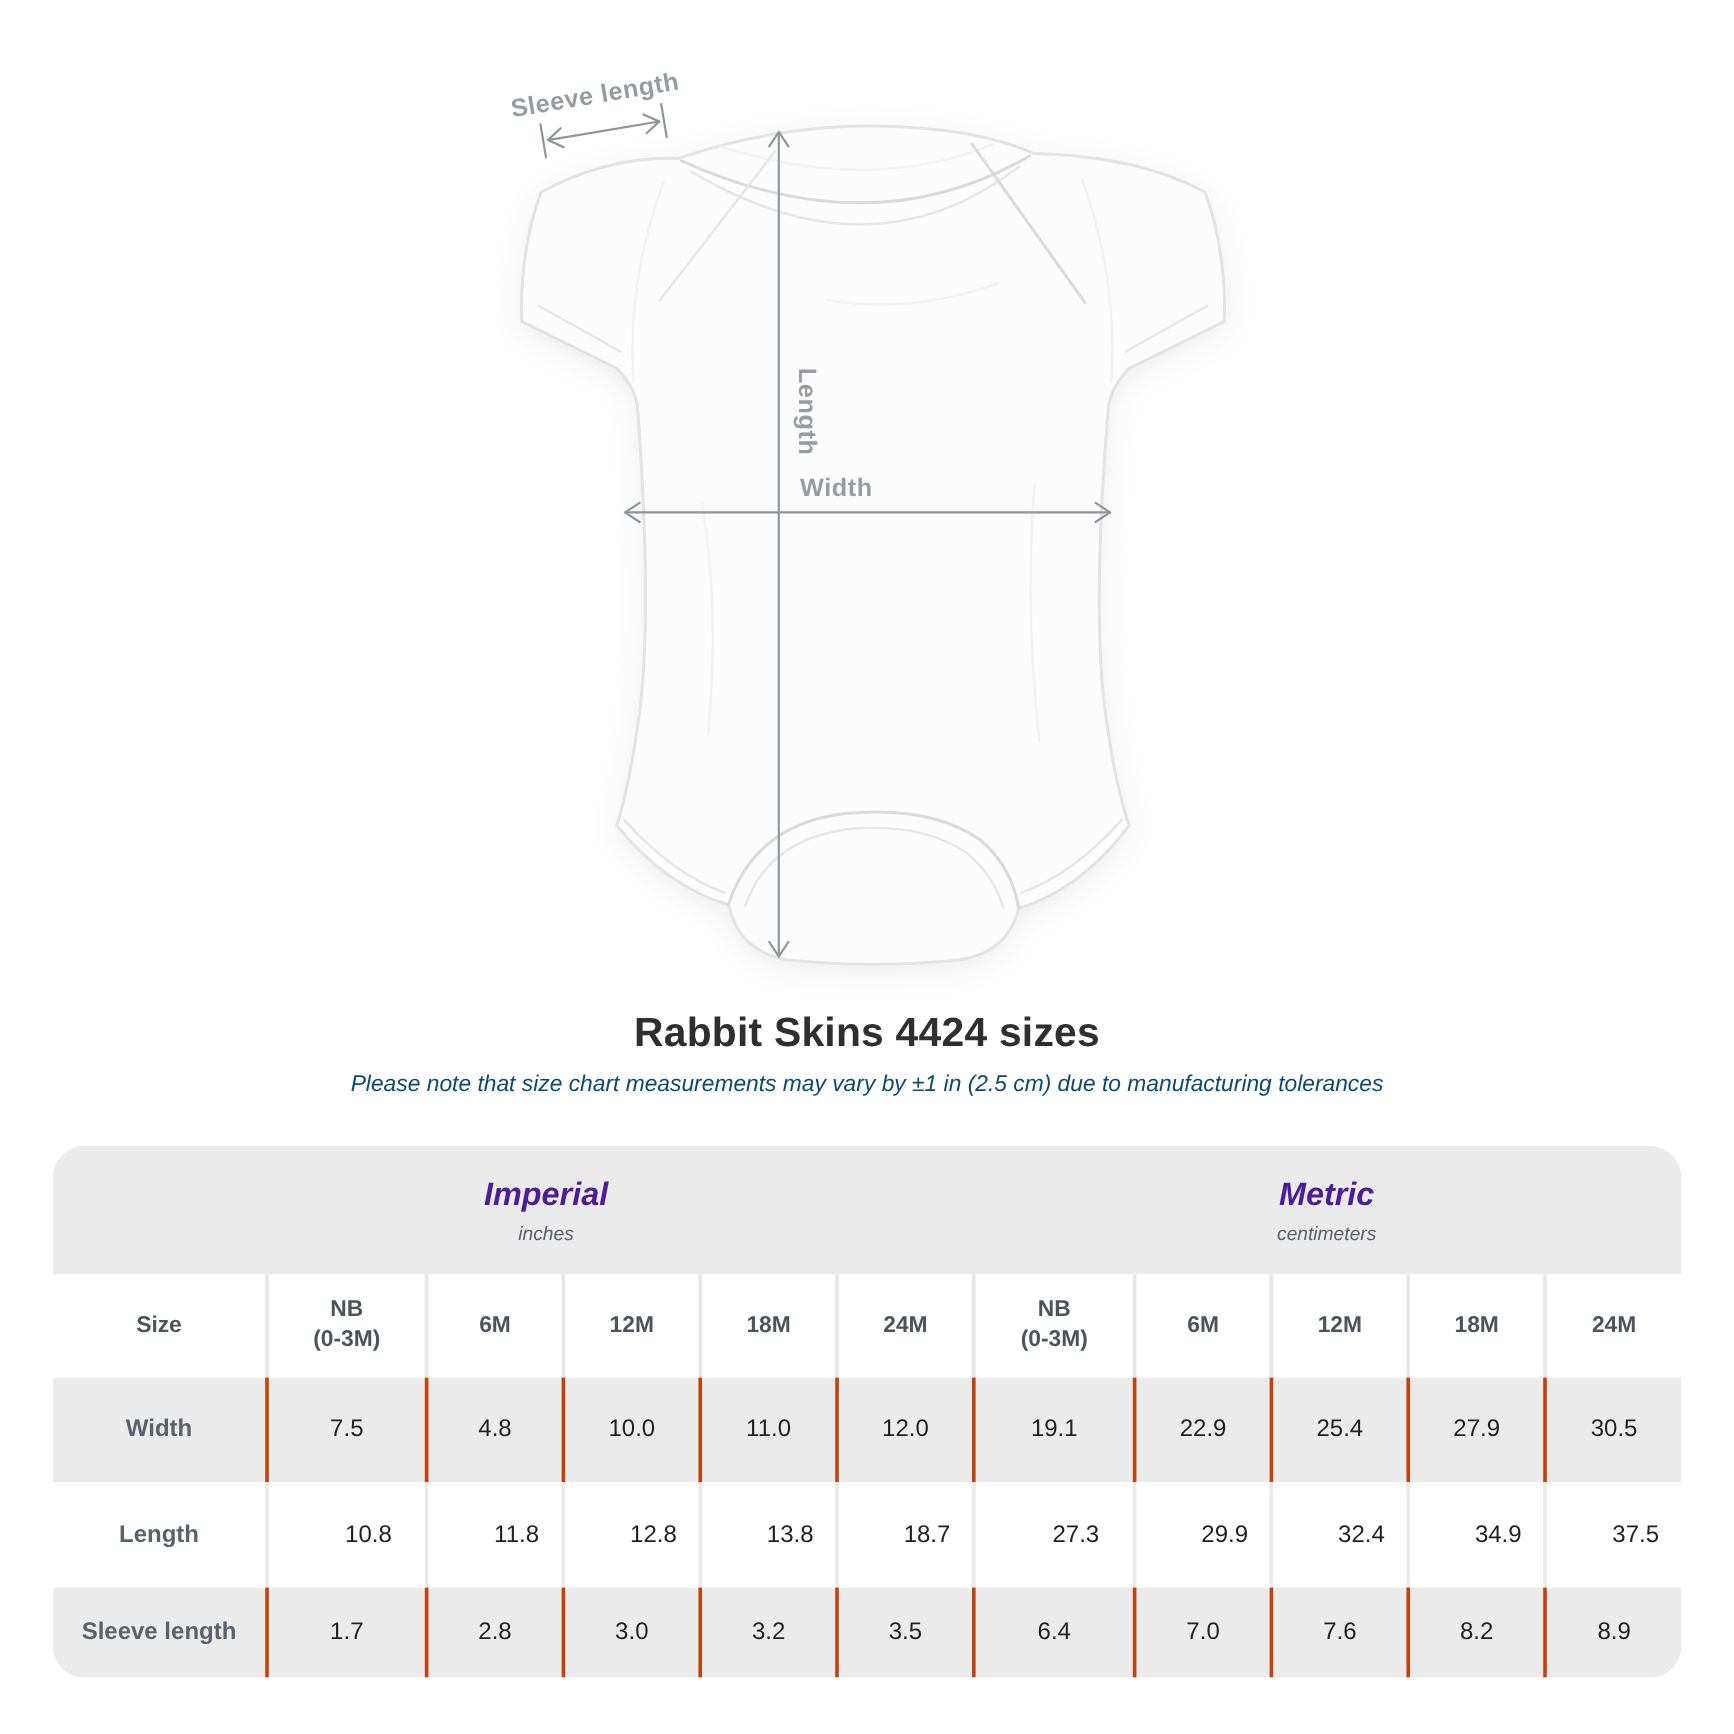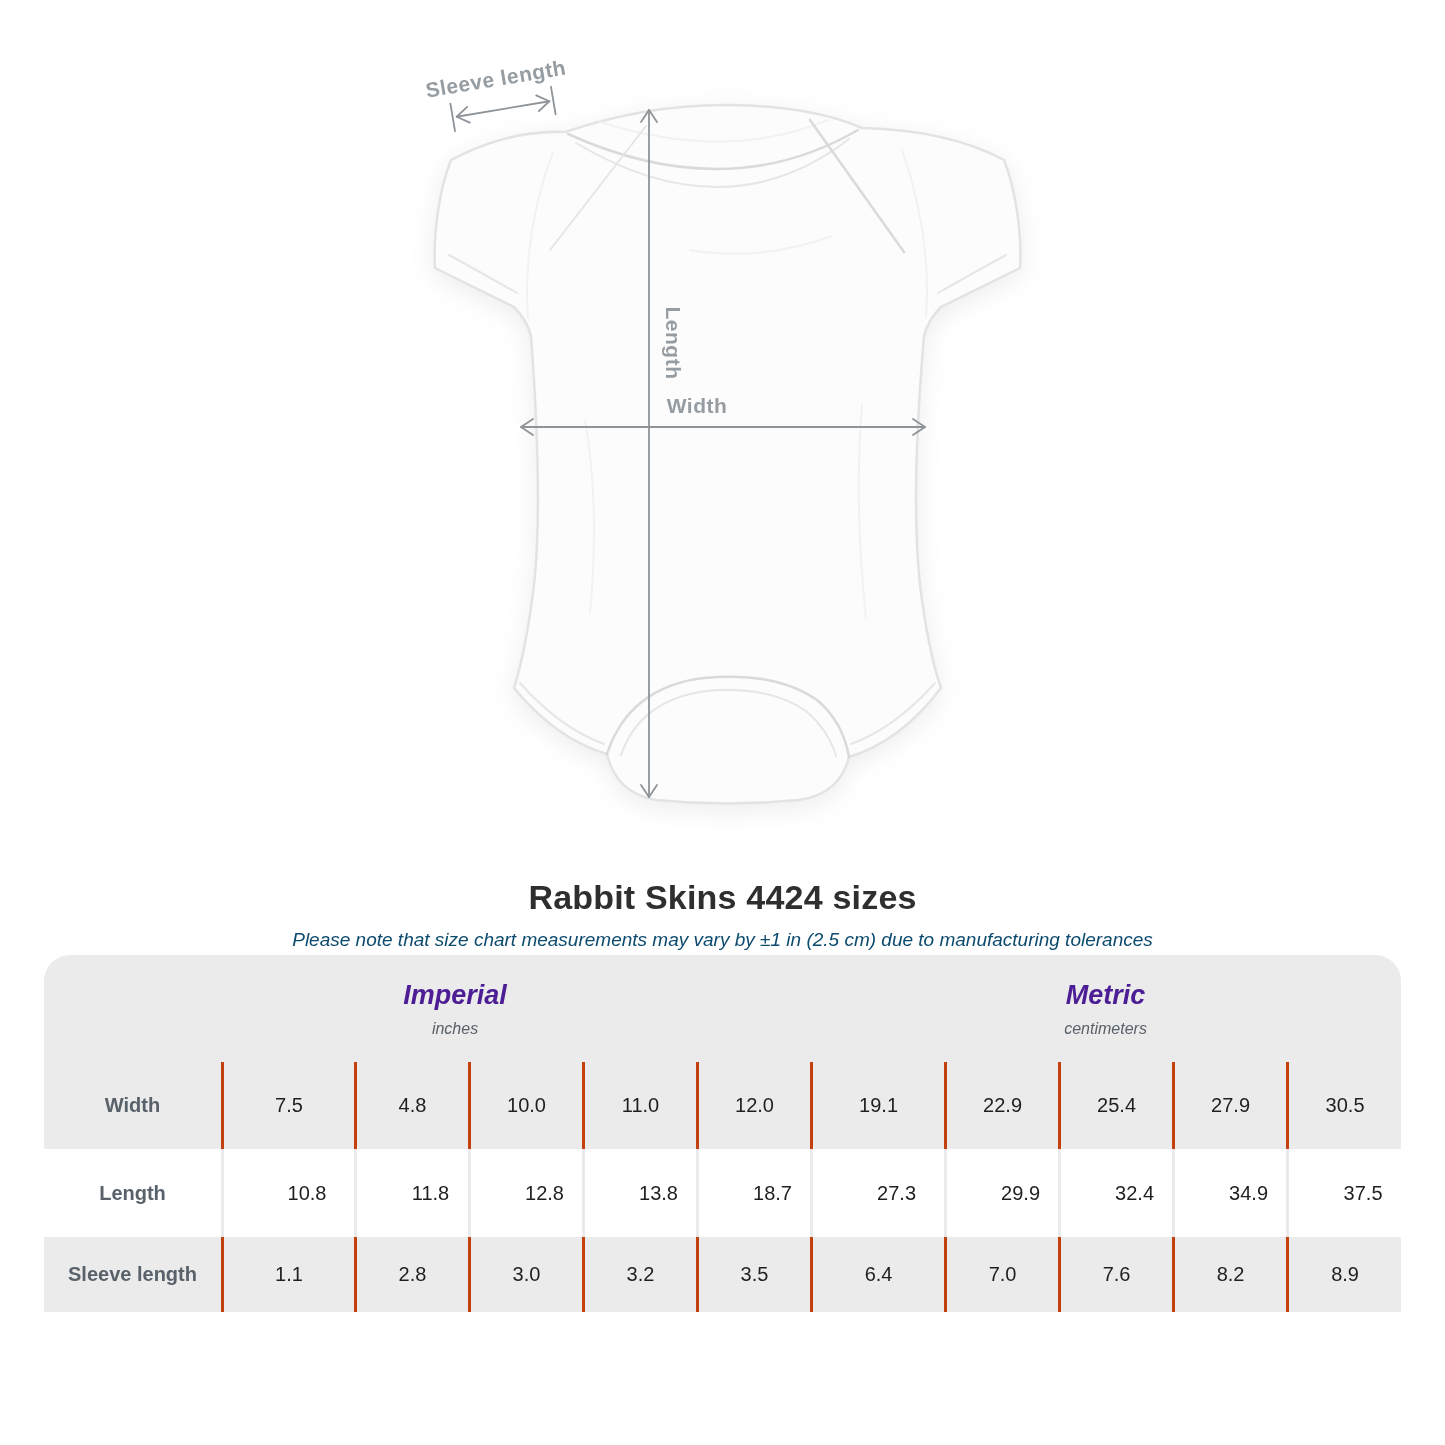--- a/index.html
+++ b/index.html
@@ -9,21 +9,21 @@
   }
   
   .diagram{position:absolute;left:0;top:0;}
   .garment-main{fill:#fcfcfc;stroke:#e3e3e3;stroke-width:2.5;filter:drop-shadow(0 6px 12px rgba(0,0,0,0.07));}
   .seam{fill:none;stroke:#e6e6e6;stroke-width:2;stroke-linecap:round;}
   .seam-strong{fill:none;stroke:#dadada;stroke-width:2.5;stroke-linecap:round;}
   .fold{fill:none;stroke:#f2f2f2;stroke-width:2;stroke-linecap:round;}
   .meas{fill:none;stroke:#8e9499;stroke-width:1.8;stroke-linecap:round;stroke-linejoin:round;}
   .meas-label{fill:#969da2;font-size:21px;font-weight:bold;letter-spacing:.5px;}
   
-  .title-block{position:absolute;left:0;top:842px;width:1445px;text-align:center;margin-top:36px;}
+  .title-block{position:absolute;left:0;top:842px;width:1445px;text-align:center;}
   .title-block h1{margin:0;font-size:34px;font-weight:bold;color:#2f2f2f;letter-spacing:.2px;}
   .title-block .subtitle{margin:12px 0 0 0;font-size:19px;font-style:italic;color:#0c4a6e;}
   
   .table-wrap{position:absolute;left:44px;top:955px;width:1357px;height:443px;border-radius:26px;overflow:hidden;}
   table{border-collapse:separate;border-spacing:0;table-layout:fixed;width:1357px;}
   th,td{padding:0;text-align:center;vertical-align:middle;font-weight:normal;}
   tr.band-row th{height:107px;background:#ebebeb;vertical-align:middle;}
   .unit{font-size:27px;font-weight:bold;font-style:italic;color:#4c1d95;}
   .unit-sub{margin-top:9px;font-size:16px;font-style:italic;color:#59626a;}
   th.band-imperial div{transform:translateX(28px);}
@@ -130,20 +130,35 @@
       <tr class="band-row">
         <th class="band-imperial" colspan="6">
           <div class="unit">Imperial</div>
           <div class="unit-sub">inches</div>
         </th>
         <th class="band-metric" colspan="5">
           <div class="unit">Metric</div>
           <div class="unit-sub">centimeters</div>
         </th>
       </tr>
+      <tr class="cols-row">
+        <th>Size</th>
+        <th>NB
+(0-3M)</th>
+        <th>6M</th>
+        <th>12M</th>
+        <th>18M</th>
+        <th>24M</th>
+        <th>NB
+(0-3M)</th>
+        <th>6M</th>
+        <th>12M</th>
+        <th>18M</th>
+        <th>24M</th>
+      </tr>
     </thead>
     <tbody>
       <tr class="r-gray row-width">
         <th>Width</th>
         <td>7.5</td>
         <td>4.8</td>
         <td>10.0</td>
         <td>11.0</td>
         <td>12.0</td>
         <td>19.1</td>
@@ -160,21 +175,21 @@
         <td>13.8</td>
         <td>18.7</td>
         <td>27.3</td>
         <td>29.9</td>
         <td>32.4</td>
         <td>34.9</td>
         <td>37.5</td>
       </tr>
       <tr class="r-gray row-sleeve">
         <th>Sleeve length</th>
-        <td>1.1</td>
+        <td>1.7</td>
         <td>2.8</td>
         <td>3.0</td>
         <td>3.2</td>
         <td>3.5</td>
         <td>6.4</td>
         <td>7.0</td>
         <td>7.6</td>
         <td>8.2</td>
         <td>8.9</td>
       </tr>

